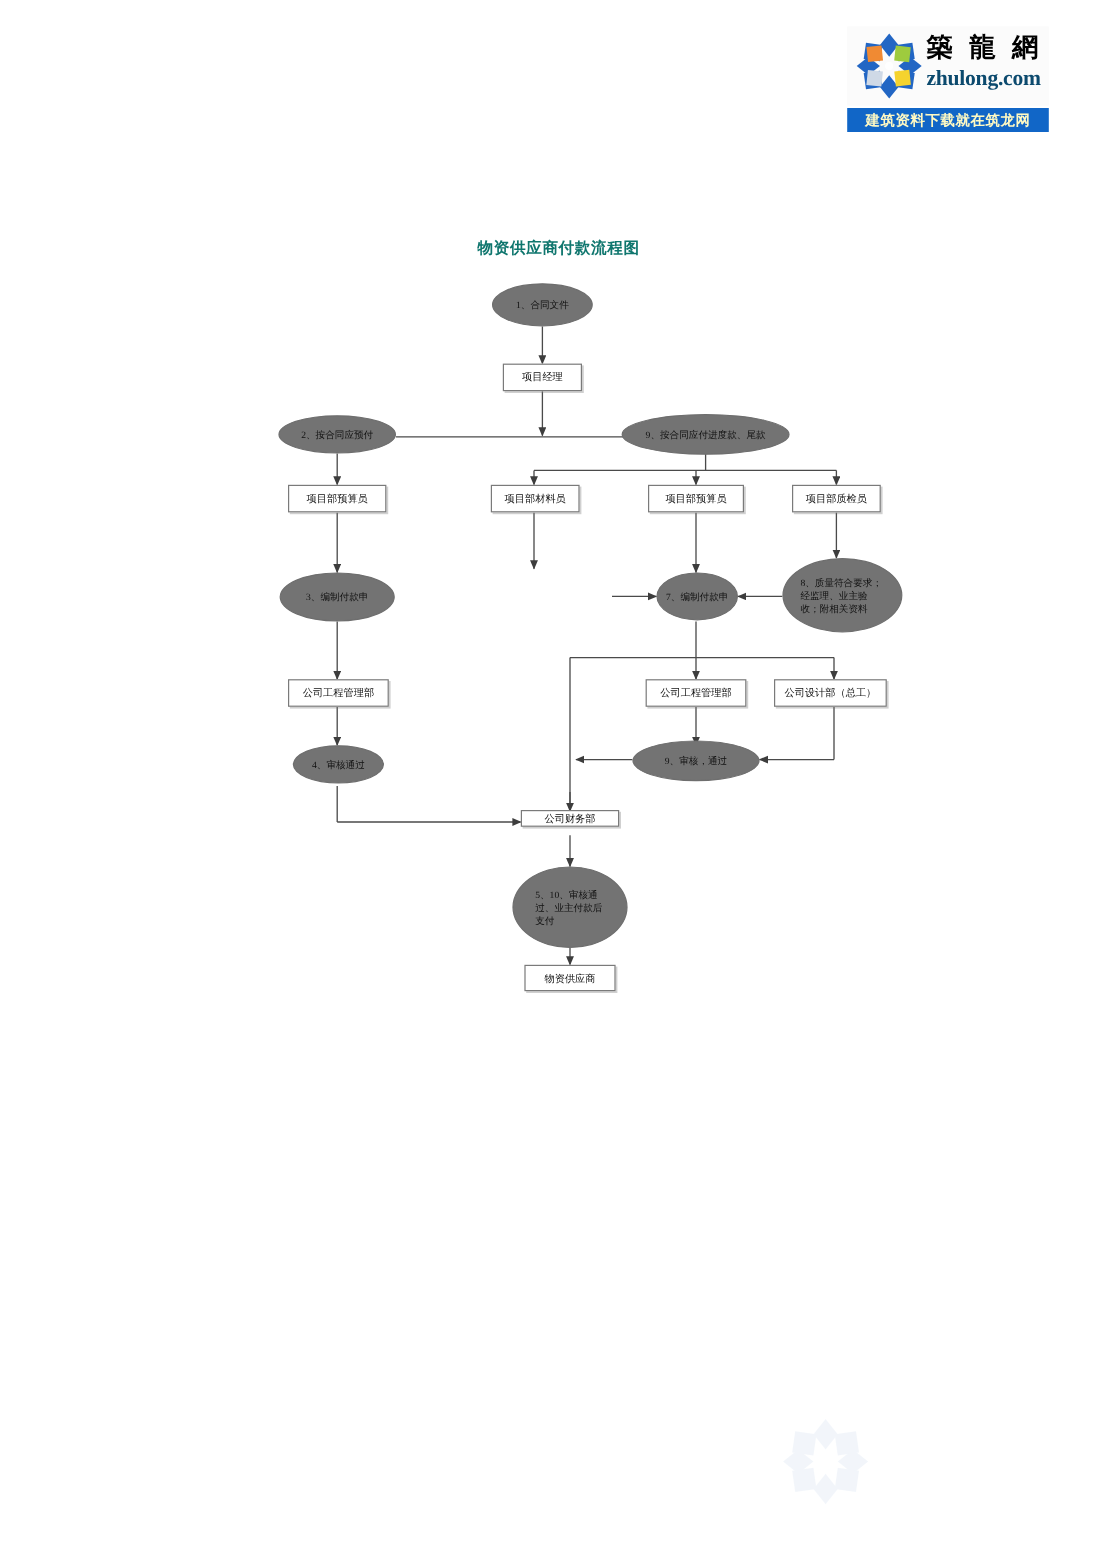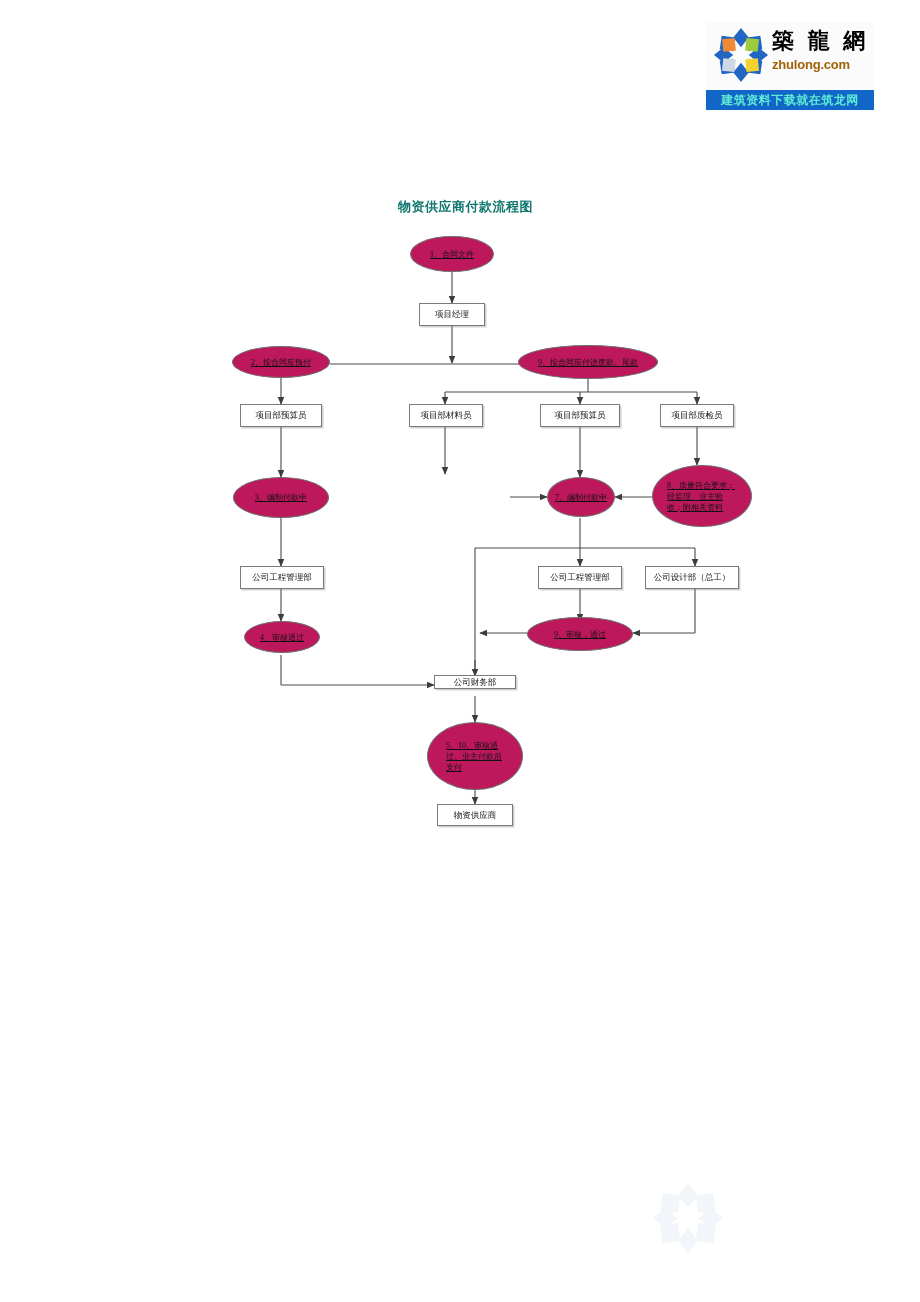--- a/index.html
+++ b/index.html
@@ -11,39 +11,39 @@
     overflow:hidden;
   }
   #page{position:relative;width:920px;height:1302px;}
 
   
   .logo-wrap{position:absolute;left:706px;top:22px;width:168px;height:88px;}
   .logo-main{position:absolute;left:0;top:0;width:168px;height:66px;background:#fbfbfb;}
   .logo-mark{position:absolute;left:6px;top:4px;width:58px;height:58px;}
   .logo-text{position:absolute;left:66px;top:4px;width:100px;height:58px;}
   .logo-cn{font-family:"DejaVu Sans","Liberation Sans",sans-serif;font-weight:bold;font-size:22px;color:#000000;letter-spacing:3px;line-height:30px;}
-  .logo-en{font-family:Liberation Sans, sans-serif;font-weight:bold;font-size:13px;color:#a16207;line-height:18px;letter-spacing:-0.2px;}
+  .logo-en{font-family:Liberation Serif, serif;font-weight:bold;font-size:18px;color:#0c4a6e;line-height:18px;letter-spacing:-0.2px;}
   .logo-banner{position:absolute;left:0;top:68px;width:168px;height:20px;background:#1166c7;
-    color:#5eead4;font-family:"DejaVu Sans","Liberation Sans",sans-serif;font-size:12px;font-weight:bold;
+    color:#fef9c3;font-family:"DejaVu Sans","Liberation Sans",sans-serif;font-size:12px;font-weight:bold;
     text-align:center;line-height:20px;letter-spacing:0.5px;}
 
   
   .chart-title{position:absolute;left:398px;top:198px;font-size:13px;font-weight:bold;
     font-family:"DejaVu Sans","Liberation Sans",sans-serif;color:#0f766e;letter-spacing:0.5px;white-space:nowrap;}
 
   
   #connectors{position:absolute;left:0;top:0;width:920px;height:1302px;}
 
   
   .node{position:absolute;box-sizing:border-box;display:flex;align-items:center;justify-content:center;
     text-align:center;color:#111;}
   .box{border:1px solid #7a7a7a;background:#ffffff;font-size:8.5px;line-height:11px;
     box-shadow:1.5px 1.5px 0 rgba(120,120,120,.35);padding:1px 2px;}
-  .ell{border:1px solid #6e6e6e;background:#be185d;border-radius:50%;font-size:8px;line-height:11px;
-    padding:2px 6px;text-decoration:underline;}
+  .ell{border:1px solid #6e6e6e;background:#737373;border-radius:50%;font-size:8px;line-height:11px;
+    padding:2px 6px;}
   .ell.left-align{text-align:left;justify-content:flex-start;}
   .ell .inner{width:100%;}
 
   
   .wm{position:absolute;left:650px;top:1180px;width:76px;height:76px;opacity:.5;}
 </style>
 </head>
 <body>
 
 <div id="page">

